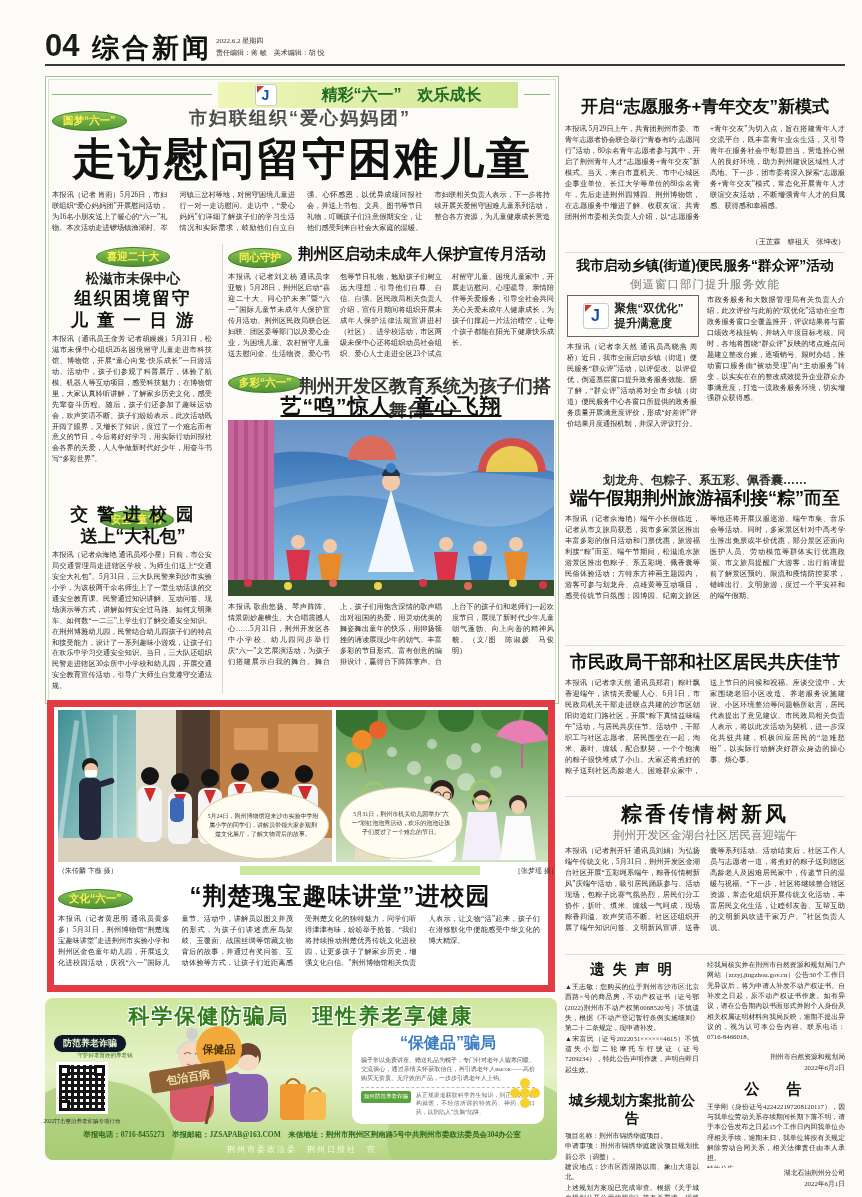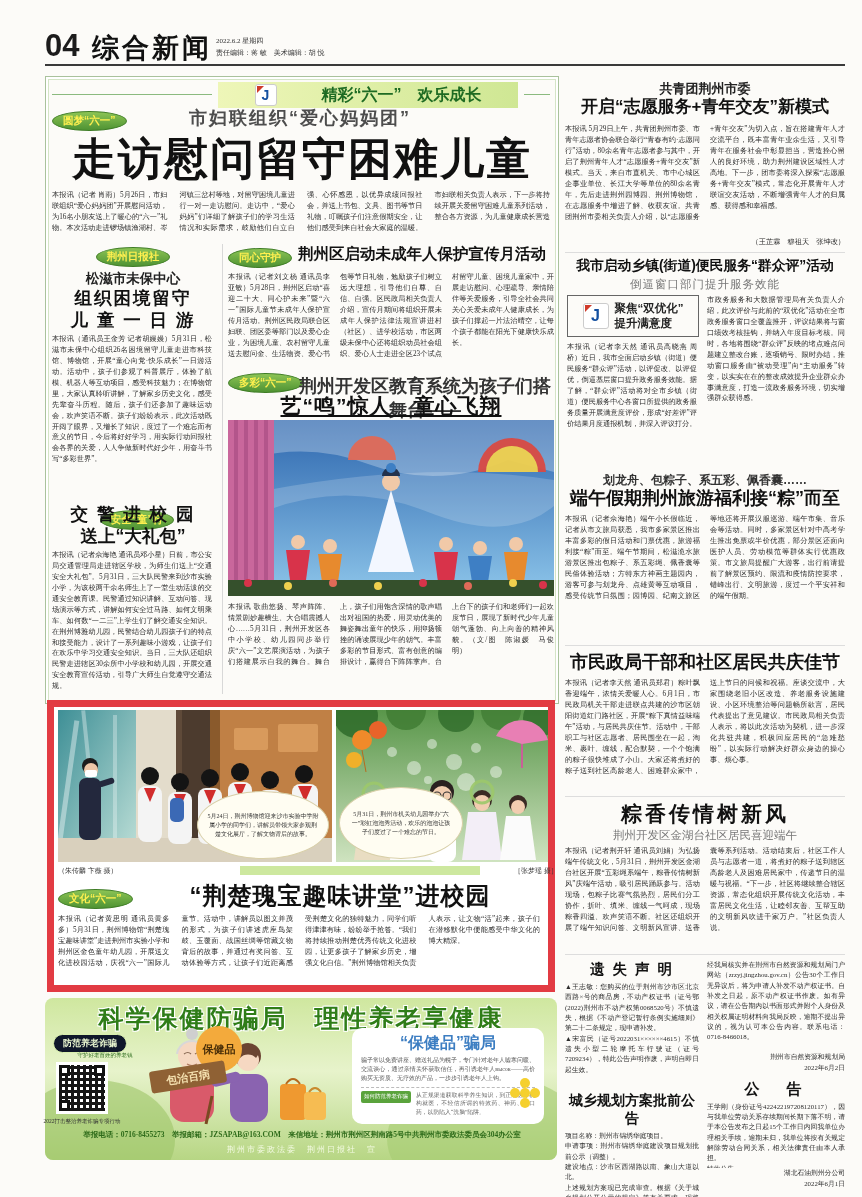--- a/index.html
+++ b/index.html
@@ -60,21 +60,21 @@
   <div class="abs" style="left:52px;top:110px;">
     <span class="tag">圆梦“六一”</span>
   </div>
   <div class="abs hl center" style="left:52px;top:130px;width:500px;font-size:44px;letter-spacing:2px;">走访慰问留守困难儿童</div>
   <div class="abs center" style="left:150px;top:106px;width:300px;font-size:18px;font-weight:700;color:#4d4d4d;letter-spacing:2px;font-family:'Liberation Sans',sans-serif;">市妇联组织“爱心妈妈团”</div>
   <div class="abs body cols4" style="left:52px;top:190px;width:498px;height:46px;">本报讯（记者 肖雨）5月26日，市妇联组织“爱心妈妈团”开展慰问活动，为16名小朋友送上了暖心的“六一”礼物。本次活动走进锣场镇渔湖村、岑河镇三岔村等地，对留守困境儿童进行一对一走访慰问。走访中，“爱心妈妈”们详细了解孩子们的学习生活情况和实际需求，鼓励他们自立自强、心怀感恩，以优异成绩回报社会，并送上书包、文具、图书等节日礼物，叮嘱孩子们注意假期安全，让他们感受到来自社会大家庭的温暖。市妇联相关负责人表示，下一步将持续开展关爱留守困难儿童系列活动，整合各方资源，为儿童健康成长营造良好环境，让每一个孩子都能沐浴在爱的阳光下，度过快乐充实的节日。</div>
 
   <div class="abs" style="left:222px;top:244px;width:1px;height:450px;background:#d8d8d8;"></div>
 
   <div class="abs center" style="left:52px;top:246px;width:162px;">
-    <span class="tag">荆州日报社</span>
+    <span class="tag">喜迎二十大</span>
   </div>
   <div class="abs center" style="left:52px;top:270px;width:162px;font-size:13.5px;font-weight:700;color:#222;">松滋市未保中心</div>
   <div class="abs hl center" style="left:52px;top:286px;width:162px;font-size:17.5px;letter-spacing:2px;">组织困境留守</div>
   <div class="abs hl center" style="left:52px;top:308px;width:162px;font-size:17.5px;letter-spacing:2px;">儿 童 一 日 游</div>
   <div class="abs body" style="left:52px;top:334px;width:160px;height:138px;">本报讯（通讯员王金芳 记者胡嫚嫚）5月31日，松滋市未保中心组织26名困境留守儿童走进市科技馆、博物馆，开展“童心向党·快乐成长”一日游活动。活动中，孩子们参观了科普展厅，体验了航模、机器人等互动项目，感受科技魅力；在博物馆里，大家认真聆听讲解，了解家乡历史文化，感受先辈奋斗历程。随后，孩子们还参加了趣味运动会，欢声笑语不断。孩子们纷纷表示，此次活动既开阔了眼界，又增长了知识，度过了一个难忘而有意义的节日，今后将好好学习，用实际行动回报社会各界的关爱，人人争做新时代好少年，用奋斗书写“多彩世界”。</div>
 
   <div class="abs center" style="left:56px;top:480px;width:162px;margin-top:29px;">
     <span class="tag">安全“童”行</span>
   </div>
   <div class="abs hl center" style="left:52px;top:502px;width:162px;font-size:17.5px;letter-spacing:2px;">交 警 进 校 园</div>
@@ -262,21 +262,21 @@
     <span class="tag">文化“六一”</span>
   </div>
   <div class="abs hl center" style="left:130px;top:880px;width:420px;font-size:24px;letter-spacing:1px;">“荆楚瑰宝趣味讲堂”进校园</div>
   <div class="abs body cols4" style="left:58px;top:914px;width:482px;height:66px;">本报讯（记者黄思明 通讯员黄多多）5月31日，荆州博物馆“荆楚瑰宝趣味讲堂”走进荆州市实验小学和荆州区金色童年幼儿园，开展送文化进校园活动，庆祝“六一”国际儿童节。活动中，讲解员以图文并茂的形式，为孩子们讲述虎座鸟架鼓、玉覆面、战国丝绸等馆藏文物背后的故事，并通过有奖问答、互动体验等方式，让孩子们近距离感受荆楚文化的独特魅力，同学们听得津津有味，纷纷举手抢答。“我们将持续推动荆楚优秀传统文化进校园，让更多孩子了解家乡历史，增强文化自信。”荆州博物馆相关负责人表示，让文物“活”起来，孩子们在潜移默化中便能感受中华文化的博大精深。</div>
 
   <div class="abs" style="left:45px;top:998px;width:512px;height:162px;border-radius:8px;overflow:hidden;
        background:linear-gradient(180deg,#cfe79f 0%,#e7f3cb 45%,#b7d684 100%);">
     <div style="position:absolute;left:-30px;bottom:-40px;width:160px;height:120px;border-radius:50%;background:#9cc468;opacity:.6;"></div>
     <div style="position:absolute;right:-30px;bottom:-44px;width:200px;height:130px;border-radius:50%;background:#a5cc72;opacity:.6;"></div>
   </div>
-  <div class="abs hl center" style="left:45px;top:1002px;width:512px;font-size:25px;color:#2f7d18;letter-spacing:2px;
+  <div class="abs hl center" style="left:45px;top:1002px;width:512px;font-size:21px;color:#2f7d18;letter-spacing:2px;
        text-shadow:1px 1px 0 #fff,-1px -1px 0 #fff,1px -1px 0 #fff,-1px 1px 0 #fff;">科学保健防骗局　理性养老享健康</div>
   <div class="abs" style="left:53px;top:1034px;padding:2px 9px;background:#0f172a;border:1px solid #d9efae;border-radius:10px;
        color:#eaf7d0;font-size:9px;font-weight:700;font-family:'Liberation Sans',sans-serif;">防范养老诈骗</div>
   <div class="abs" style="left:50px;top:1052px;width:110px;font-size:5.5px;color:#2f6e1f;text-align:center;">守护好老百姓的养老钱</div>
   <div class="abs qr" style="left:56px;top:1062px;">
     <div class="qr-inner">
       <div class="finder" style="left:0;top:0;"></div>
       <div class="finder" style="right:0;top:0;"></div>
       <div class="finder" style="left:0;bottom:0;"></div>
     </div>
@@ -317,21 +317,20 @@
       <div style="flex:0 0 44px;background:#5aa33c;color:#fff;font-size:5.5px;padding:2px 3px;border-radius:2px;text-align:center;line-height:1.4;">如何防范养老诈骗</div>
       <div style="font-size:5.8px;line-height:1.45;color:#666;text-align:justify;height:26px;overflow:hidden;">从正规渠道获取科学养生知识，到正规医疗机构就医，不轻信所谓的特效药、神药、进口药，以防陷入“洗脑”陷阱。</div>
     </div>
   </div>
   <div class="abs" style="left:520px;top:1088px;width:10px;height:10px;border-radius:50%;background:#f5d02e;
        box-shadow:10px 0 0 #f5d02e,-10px 0 0 #f5d02e,0 10px 0 #f5d02e,0 -10px 0 #f5d02e;"></div>
 
   <div class="abs center" style="left:52px;top:1130px;width:500px;font-size:7.5px;font-weight:700;color:#2e6b1a;">举报电话：0716-8455273　举报邮箱：JZSAPAB@163.COM　来信地址：荆州市荆州区荆南路5号中共荆州市委政法委员会304办公室</div>
   <div class="abs center" style="left:52px;top:1144px;width:500px;font-size:8px;color:#f4fbe3;letter-spacing:2px;">荆州市委政法委　荆州日报社　宣</div>
 
-  <div class="abs center" style="left:565px;top:80px;width:280px;font-size:13px;font-weight:700;color:#222;font-family:'Liberation Sans',sans-serif;">共青团荆州市委</div>
   <div class="abs hl center" style="left:565px;top:95px;width:280px;font-size:17px;">开启“志愿服务+青年交友”新模式</div>
   <div class="abs body cols2" style="left:565px;top:124px;width:280px;height:112px;">本报讯 5月29日上午，共青团荆州市委、市青年志愿者协会联合举行“青春有约·志愿同行”活动，80余名青年志愿者参与其中，开启了荆州青年人才“志愿服务+青年交友”新模式。当天，来自市直机关、市中心城区企事业单位、长江大学等单位的80余名青年，先后走进荆州园博园、荆州博物馆，在志愿服务中增进了解、收获友谊。共青团荆州市委相关负责人介绍，以“志愿服务+青年交友”为切入点，旨在搭建青年人才交流平台，既丰富青年业余生活，又引导青年在服务社会中彰显担当，营造拴心留人的良好环境，助力荆州建设区域性人才高地。下一步，团市委将深入探索“志愿服务+青年交友”模式，常态化开展青年人才联谊交友活动，不断增强青年人才的归属感、获得感和幸福感。</div>
   <div class="abs" style="left:565px;top:237px;width:280px;text-align:right;font-size:7.2px;color:#2b2b2b;">（王芷霖　穆祖天　张坤改）</div>
 
   <div class="rule-r" style="top:252px;"></div>
 
   <div class="abs hl center" style="left:565px;top:257px;width:280px;font-size:13.8px;white-space:nowrap;">我市启动乡镇(街道)便民服务“群众评”活动</div>
   <div class="abs center" style="left:565px;top:277px;width:280px;font-size:11.5px;color:#777;letter-spacing:1px;">倒逼窗口部门提升服务效能</div>
   <div class="abs" style="left:567px;top:295px;width:132px;height:42px;border:1.5px solid #666;box-sizing:border-box;
        display:flex;align-items:center;justify-content:center;gap:6px;">

